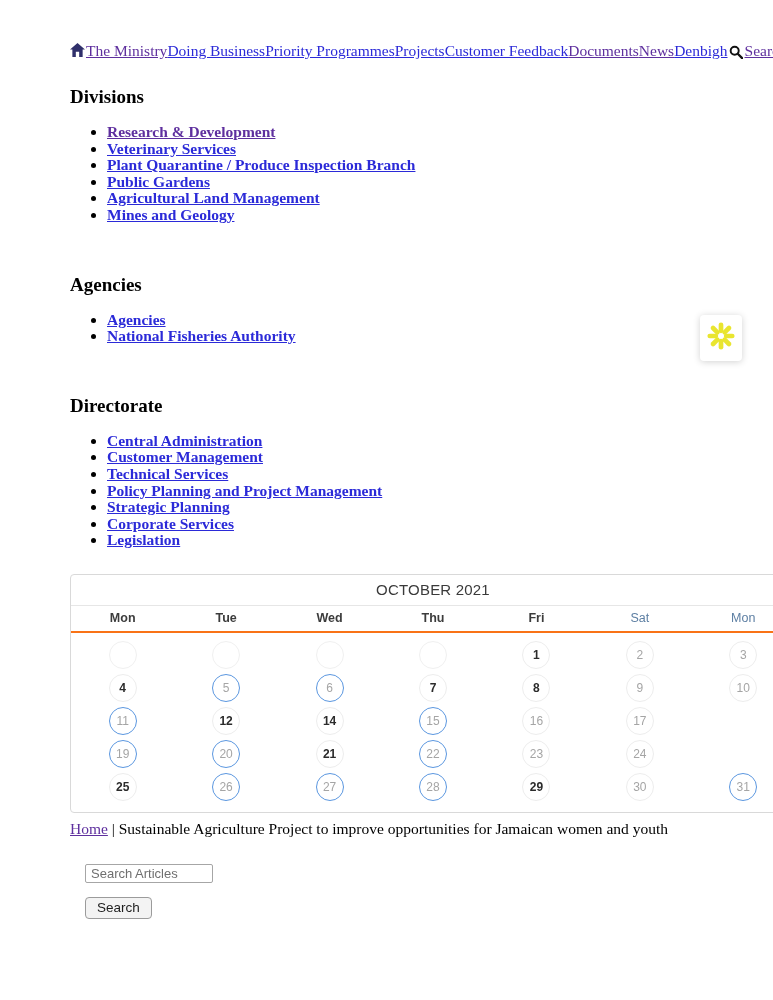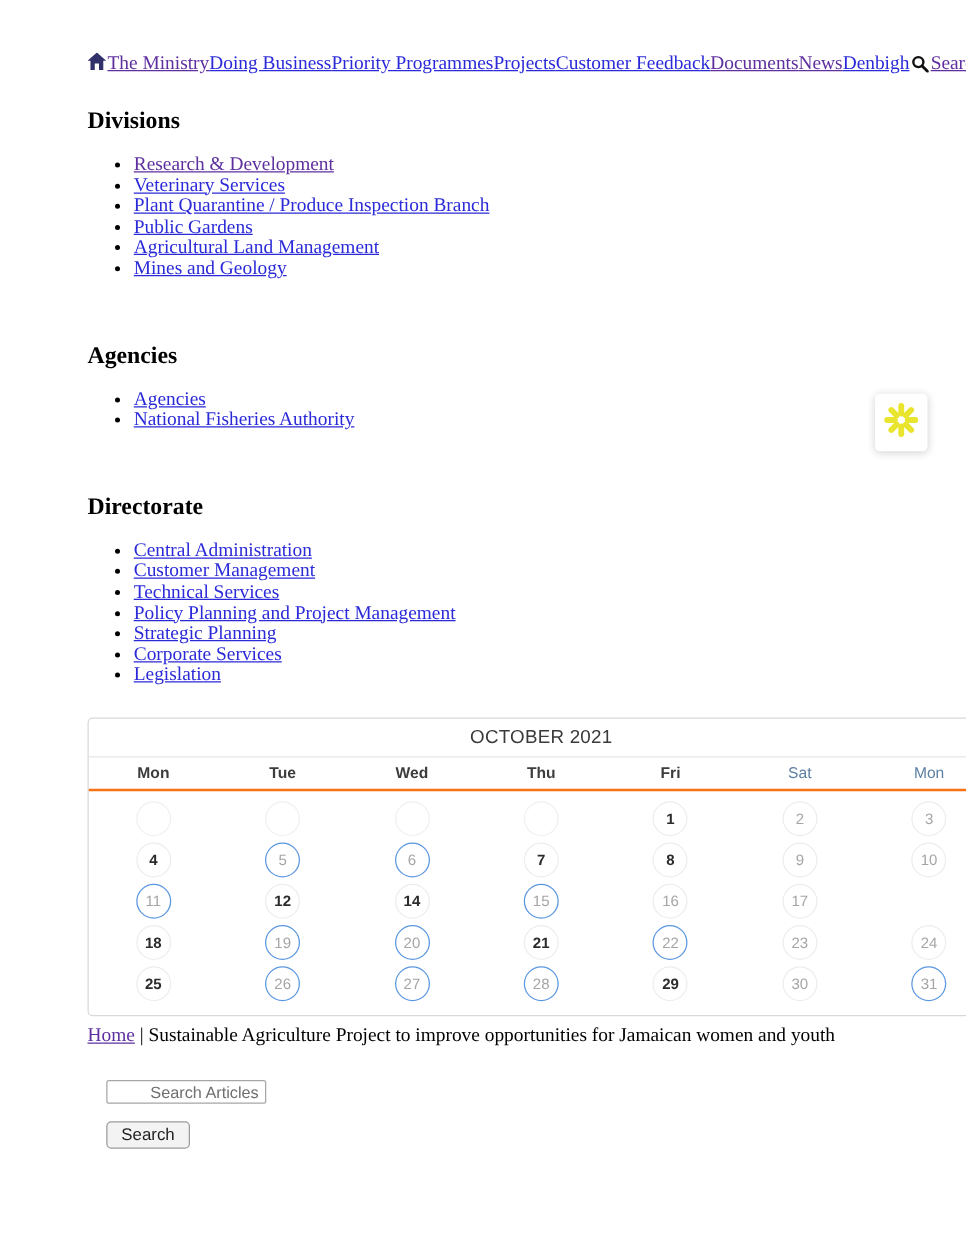--- a/index.html
+++ b/index.html
@@ -17,21 +17,21 @@
   nav a.navlink { text-decoration: underline; cursor: pointer; }
   .u { color:#2b2ad8; }
   .v { color:#5e2f9e; }
   .home-ic { color:#30306b; font-size:15px; margin-right:1px; display:inline-block; vertical-align:-1px; }
   .mag { display:inline-block; vertical-align:-3px; margin:0 2px 0 1px; }
 
   
   h2.sec { font-size: 19px; margin: 24px 0 0 0; font-weight: bold; color:#000; }
   ul.seclist { margin: 16px 0 0 0; padding-left: 37px; }
   ul.seclist li { font-size: 15.5px; line-height: 16.6px; margin: 0; }
-  ul.seclist a { text-decoration: underline; }
+  ul.seclist a { text-decoration: underline; font-weight: bold; }
   .gap-lg { height: 26px; }
 
   
   .calendar {
     margin-top: 25px; width: 726px;
     border: 1px solid #d9d9d9; border-radius: 4px;
     font-family: "Liberation Sans", sans-serif;
     background:#fff;
   }
   .cal-title {
@@ -60,21 +60,21 @@
   .circ.empty { border:1px solid #f0f0f0; }
 
   
   .crumbline { margin-top: 7px; font-size: 15.5px; }
   .crumbline a { text-decoration: underline; }
   .searchbox { margin: 26px 0 0 15px; }
   .searchbox input {
     width: 128px; height: 19px;
     border: 1px solid #a6a6a6; border-radius: 2px;
     font-family: "Liberation Sans", sans-serif; font-size: 13px;
-    padding: 1px 5px; color:#333; outline:none;text-align:right;
+    padding: 1px 5px; color:#333; outline:none;
   }
   .searchbox input::placeholder { color:#6f6f6f; opacity:1; }
   .btnrow { margin: 14px 0 0 15px; }
   .btnrow button {
     font-family: "Liberation Sans", sans-serif; font-size: 13.5px;
     color:#1d1d1d; background:#f3f3f3;
     border: 1px solid #9b9b9b; border-radius: 4px;
     padding: 2px 11px 3px; cursor:pointer;
   }
 
@@ -202,23 +202,20 @@
             </div>
             <div class="cal-cell">
               <span class="circ weekend">16</span>
             </div>
             <div class="cal-cell">
               <span class="circ weekend">17</span>
             </div>
           </div>
           <div class="cal-row">
             <div class="cal-cell">
-              <span class="circ weekday">18</span>
-            </div>
-            <div class="cal-cell">
               <span class="circ event">19</span>
             </div>
             <div class="cal-cell">
               <span class="circ event">20</span>
             </div>
             <div class="cal-cell">
               <span class="circ weekday">21</span>
             </div>
             <div class="cal-cell">
               <span class="circ event">22</span>

